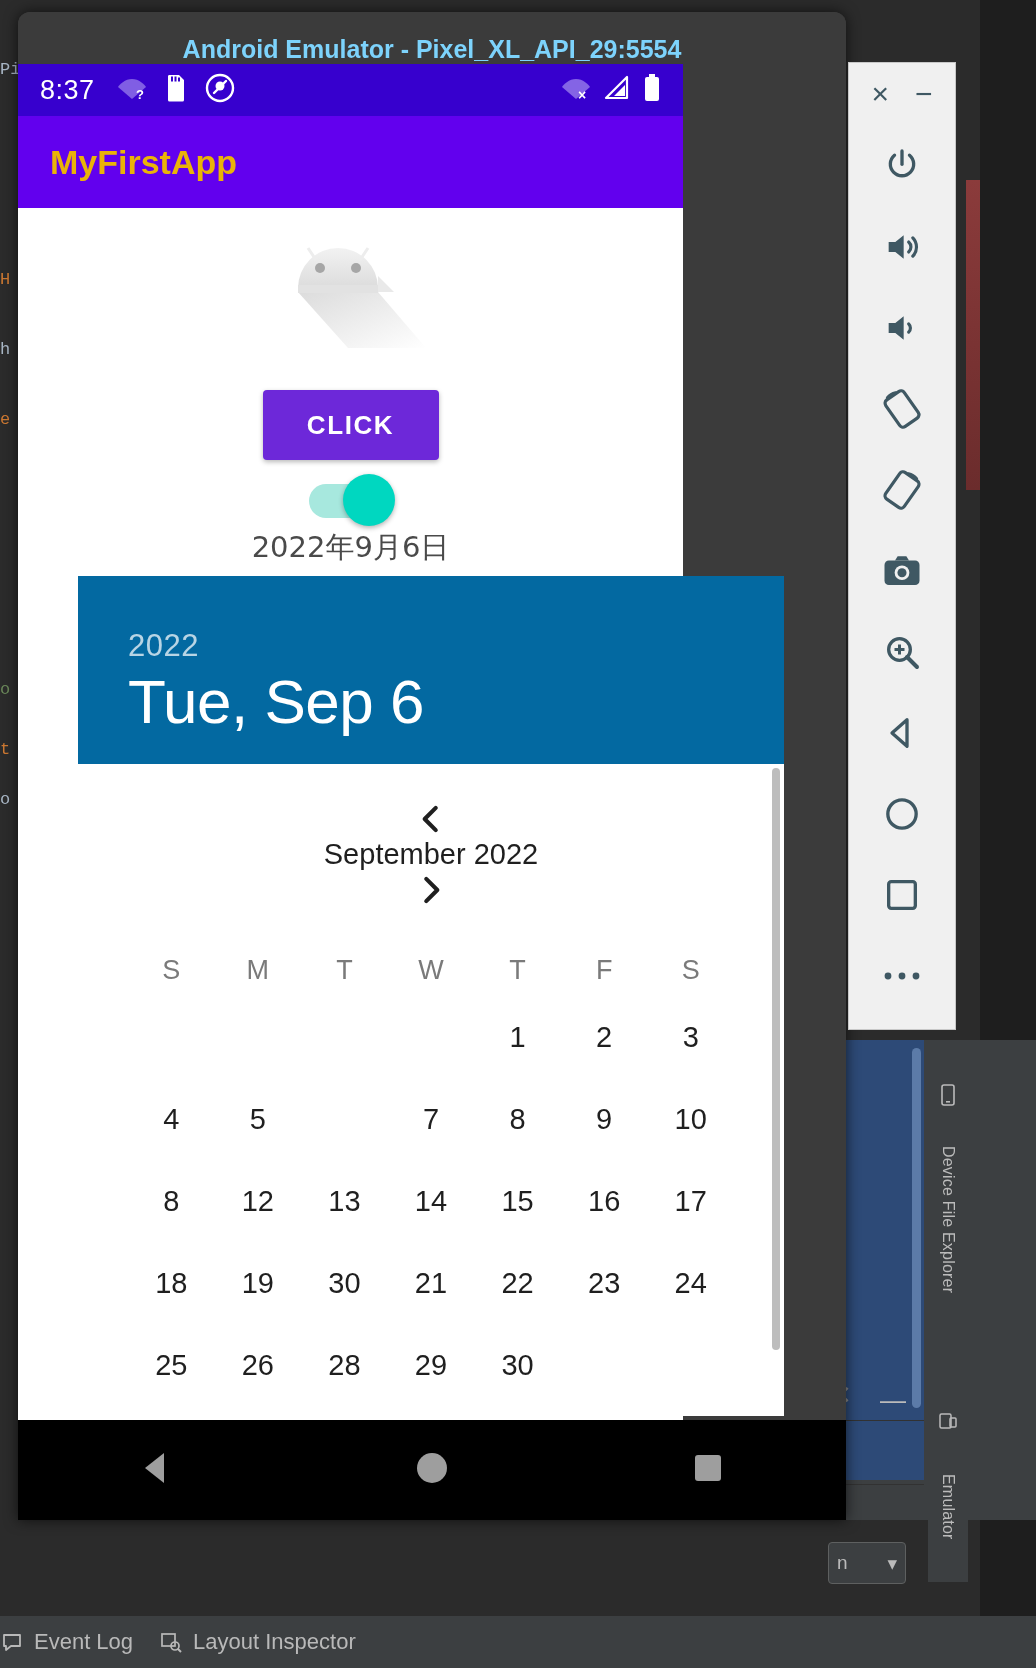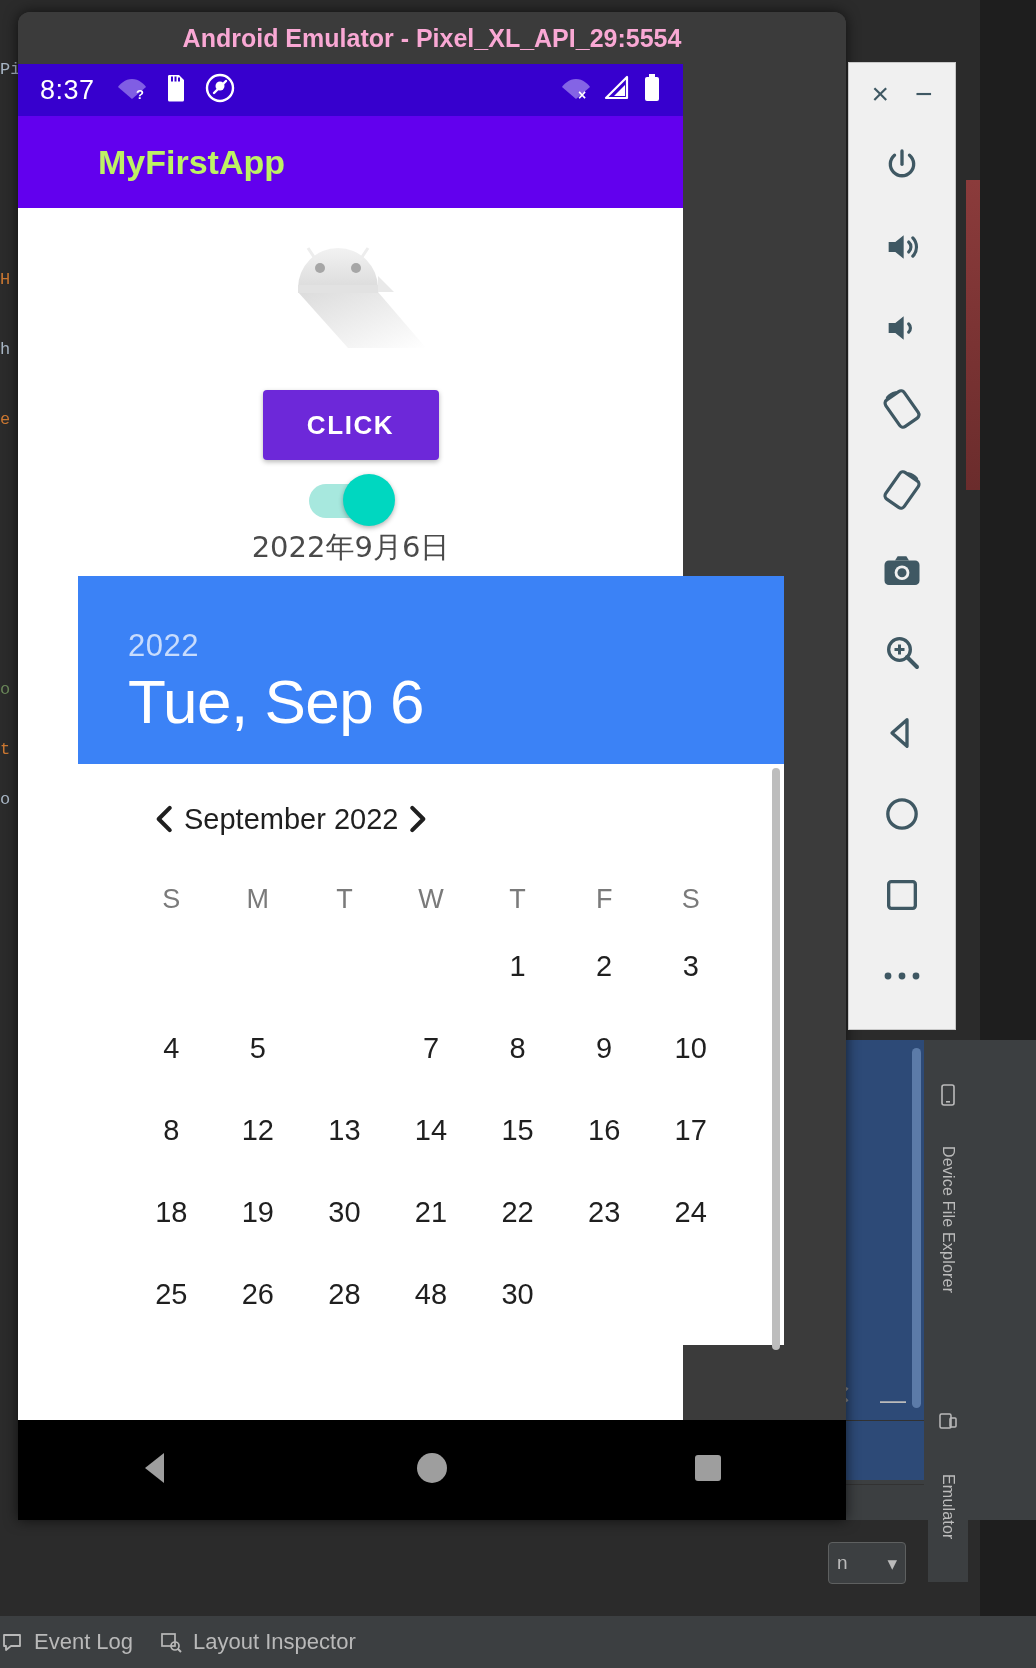--- a/index.html
+++ b/index.html
@@ -68,22 +68,22 @@
 
   
   .emu-window {
     position: absolute; left: 18px; top: 12px; width: 828px; height: 1508px;
     background: #3b3b3b;
     border-top-left-radius: 12px; border-top-right-radius: 12px;
     box-shadow: 0 0 14px rgba(0,0,0,0.65);
     overflow: hidden;
   }
   .emu-titlebar {
-    height: 52px; background: #3b3b3b; color: #f9a8d4;
-    display: flex; align-items: center; justify-content: center;
+    height: 52px; background: #3b3b3b; color: #7dd3fc;
+    display: flex; align-items: flex-end; justify-content: center;
     font-size: 25px; font-weight: bold;
   }
 
   
   .device {
     position: absolute; left: 0; top: 52px; width: 665px; height: 1456px;
     background: #fff;
   }
 
   
@@ -96,21 +96,21 @@
   .sb-left-icons { display: flex; align-items: center; gap: 18px; margin-left: 22px; }
   .sb-spacer { flex: 1; }
   .sb-right-icons { display: flex; align-items: center; gap: 12px; }
   .sb-icon { display: block; }
 
   
   .appbar {
     height: 92px; background: #6200ee; display: flex; align-items: center;
     padding-left: 32px;
   }
-  .appbar-title { color: #bef264; font-size: 34px; font-weight: bold; margin-left: 48px; }
+  .appbar-title { color: #eab308; font-size: 34px; font-weight: bold; }
 
   
   .app-content { background: #ffffff; height: 1212px; position: relative; }
 
   .android-logo-wrap {
     position: absolute; left: 0; right: 0; top: 22px; height: 130px;
     display: flex; align-items: center; justify-content: center;
   }
 
   .click-btn {
@@ -142,35 +142,36 @@
     text-align: center; font-size: 29px; color: #4a4a4a;
     font-family: "DejaVu Sans", sans-serif;
   }
 
   
   .datepicker {
     position: absolute; left: 60px; top: 368px; width: 706px;
     background: #ffffff;
   }
   .dp-header {
-    background: #3b82f6; padding: 26px 50px 30px 50px; height: 188px;
+    background: #0369a1; padding: 26px 50px 30px 50px; height: 188px;
   }
   .dp-year {
     color: rgba(255,255,255,0.72); font-size: 31px; letter-spacing: .5px;
     margin-top: 26px;
   }
   .dp-day {
     color: #ffffff; font-size: 62px; font-weight: 400; margin-top: 2px;
     letter-spacing: -0.5px;
   }
 
   .dp-body { position: relative; padding: 0 0 10px 0; }
   .dp-month-row {
-    display: flex; align-items: center; justify-content: flex-start;
+    display: flex; align-items: center; justify-content: space-between;
     padding: 36px 68px 10px 68px;
+    flex-direction: column;
   }
   .dp-month-label { font-size: 29px; color: #1f1f1f; font-weight: 500; }
   .chev { width: 38px; height: 38px; cursor: pointer; }
 
   .dp-grid {
     display: grid; grid-template-columns: repeat(7, 1fr);
     padding: 0 50px; row-gap: 0;
   }
   .dp-wd {
     text-align: center; color: #7a7a7a; font-size: 27px;
@@ -495,21 +496,21 @@
               <div class="dp-cell">
                 <span>25</span>
               </div>
               <div class="dp-cell">
                 <span>26</span>
               </div>
               <div class="dp-cell">
                 <span>28</span>
               </div>
               <div class="dp-cell">
-                <span>48</span>
+                <span>29</span>
               </div>
               <div class="dp-cell">
                 <span>30</span>
               </div>
             </div>
 
           <div class="dp-scrollbar"></div>
         </div>
       </div>
     </div>

